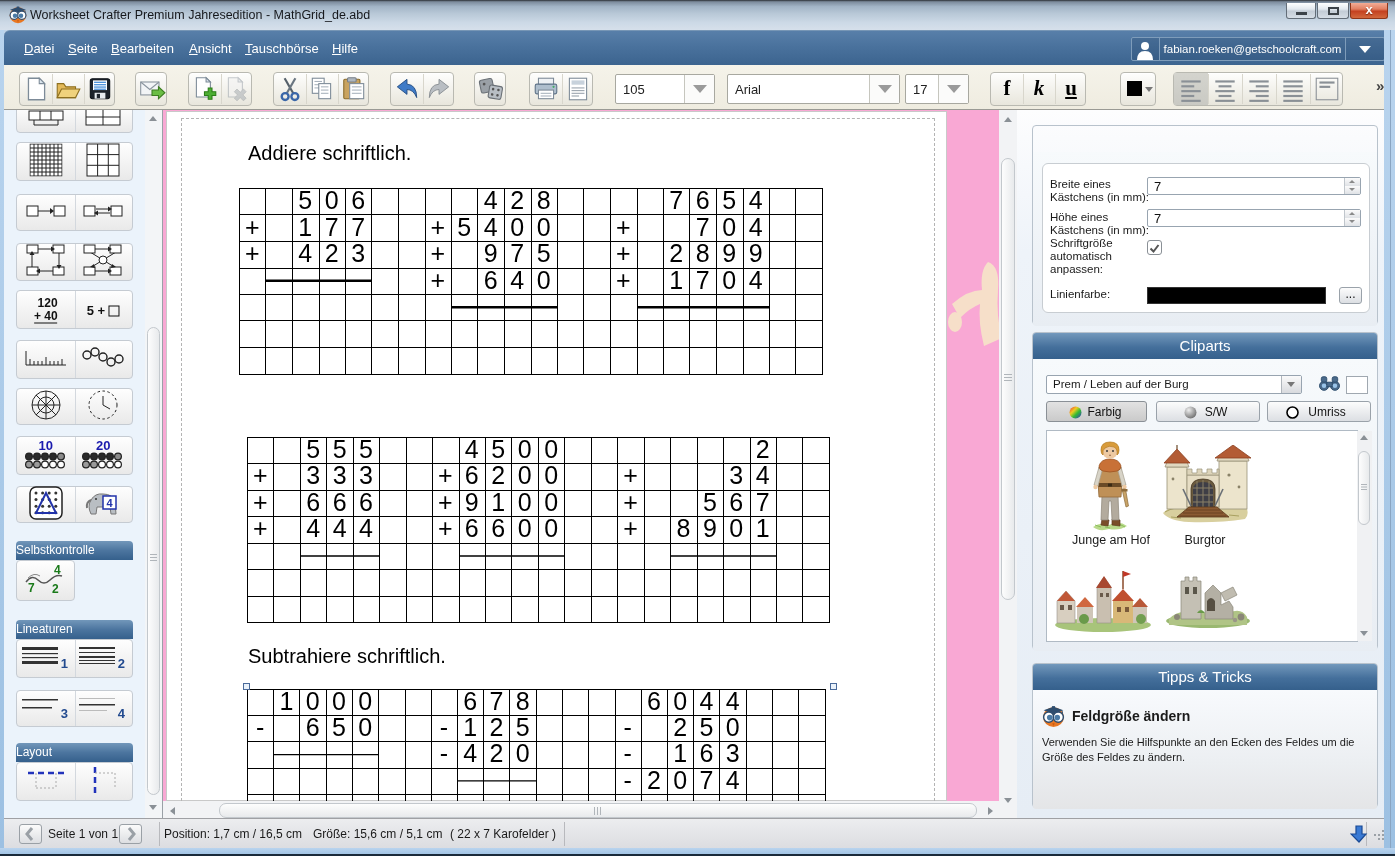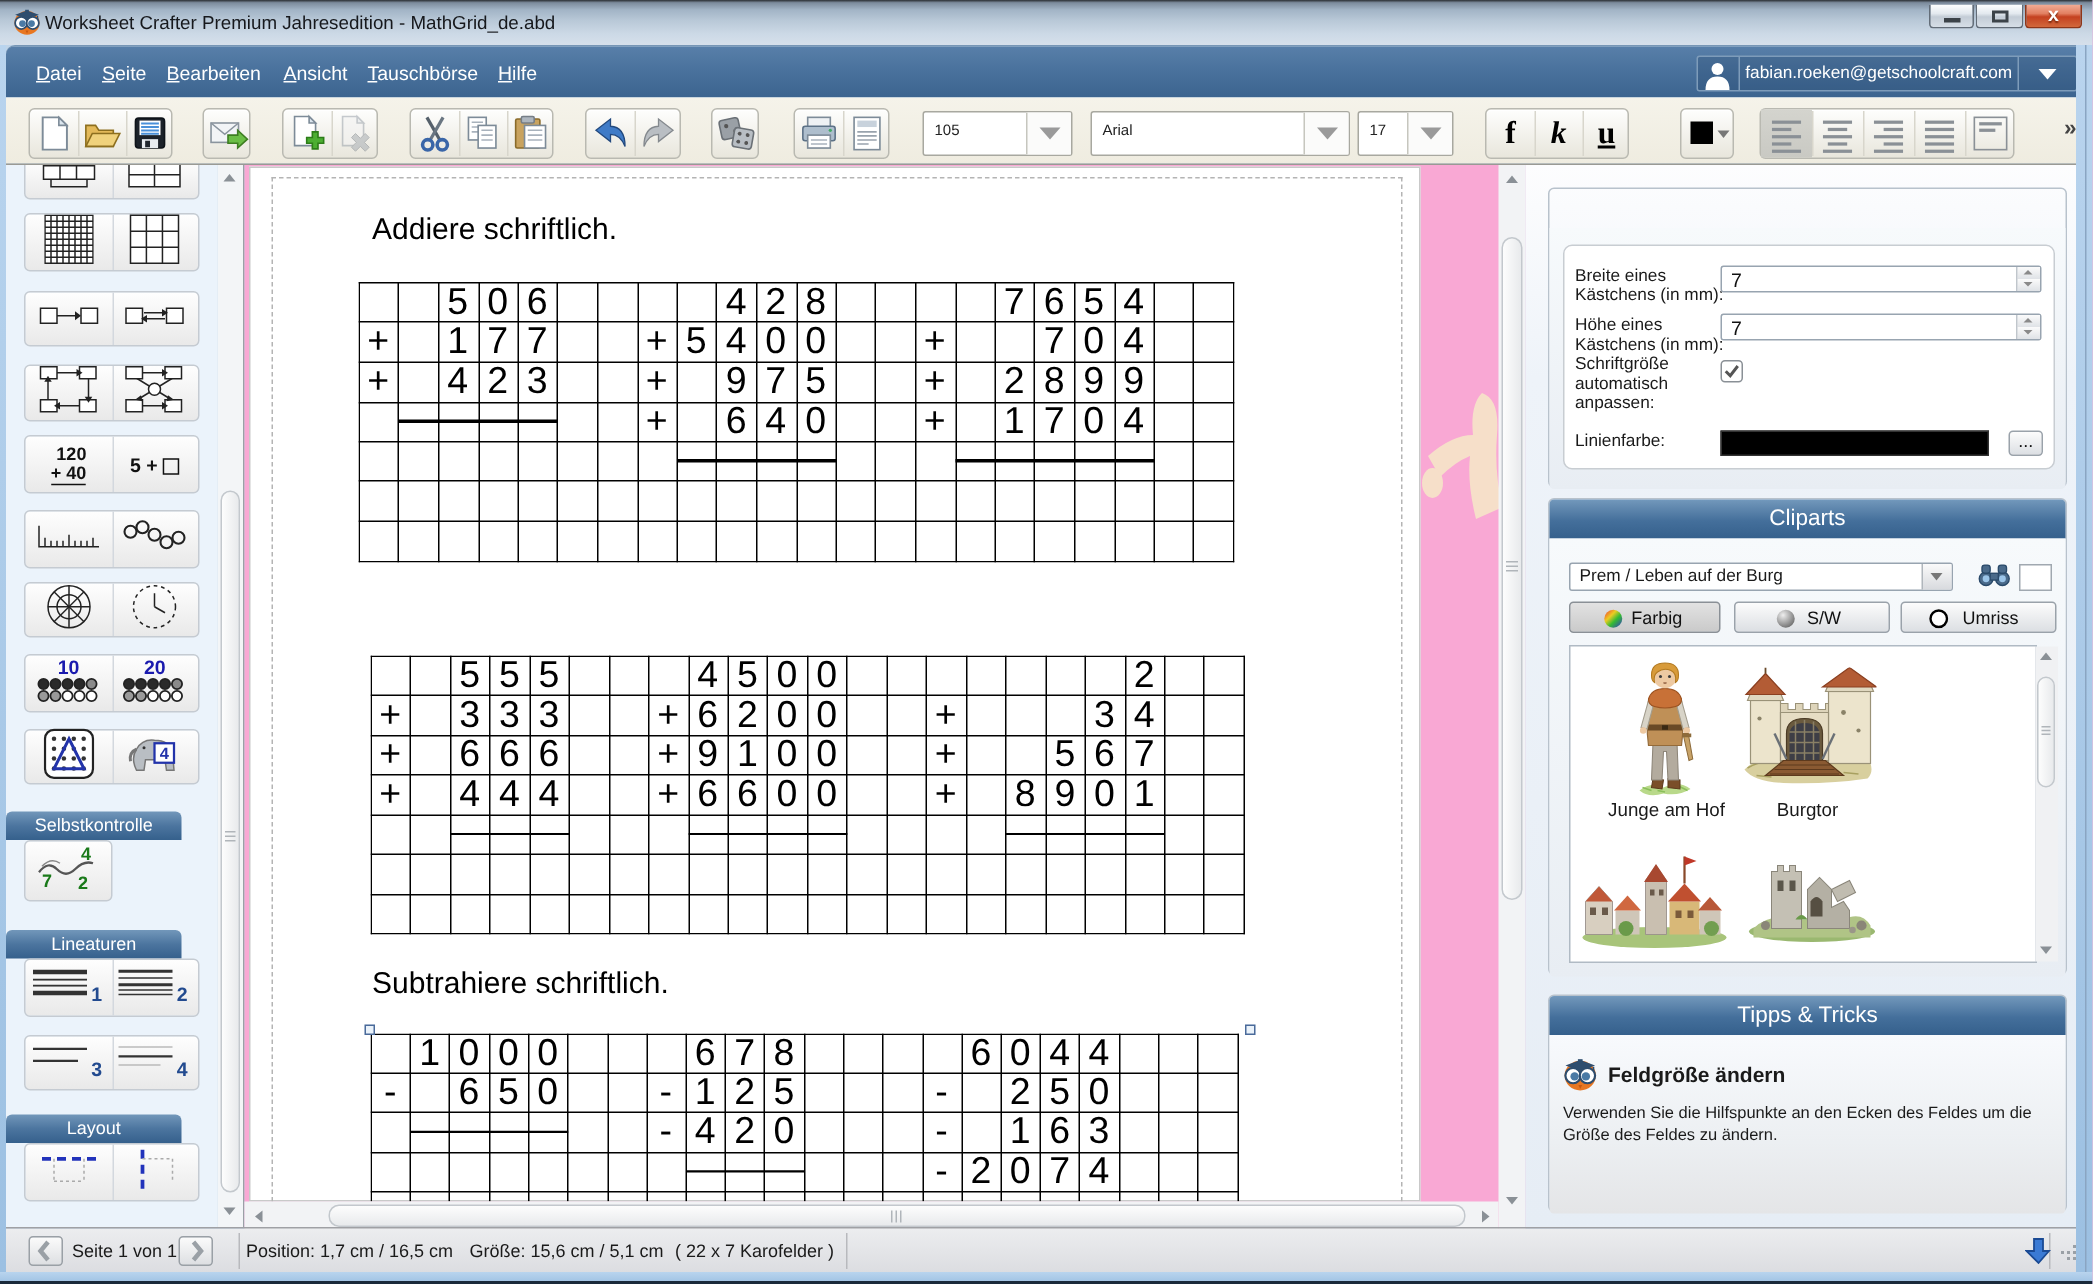--- a/index.html
+++ b/index.html
@@ -13,31 +13,31 @@
 #btnclose{background:linear-gradient(180deg,#f3ad96 0%,#e28062 40%,#c44120 55%,#d2683c 100%);border-color:#8e3518}
 #menubar{left:4px;top:30px;width:1387px;height:35px;
  background:linear-gradient(180deg,#587fa9 0%,#4a729d 45%,#3c648f 100%);
  border-radius:6px 6px 0 0;border-top:1px solid #7796b5}
 .mitem{position:absolute;top:10px;color:#fff;font-size:13px}
 .mitem span{text-decoration:underline}
 #account{position:absolute;left:1127px;top:6px;height:24px;width:254px;border:1px solid #7e9cba;border-radius:2px;background:rgba(25,55,90,.20)}
 #account .seg{position:absolute;top:0;height:22px;border-right:1px solid #7e9cba}
 #toolbar{left:4px;top:65px;width:1387px;height:45px;background:linear-gradient(180deg,#f5f3ea,#efece0);border-bottom:1px solid #9a9a94}
 .combo{position:absolute;top:9px;height:30px;background:#fff;border:1px solid #a8a8a0;border-radius:2px}
-.combo .ctext{position:absolute;left:7px;top:7px;font-size:10px;color:#222}
+.combo .ctext{position:absolute;left:7px;top:7px;font-size:13px;color:#222}
 .combo .carr{position:absolute;right:0;top:0;width:30px;height:28px;background:#fbfbfa;border-left:1px solid #c6c6be}
 .arrdn{position:absolute;width:0;height:0;border:7px solid transparent;border-top:8px solid #9a9a9a;border-bottom:none}
 #sidebar{left:4px;top:110px;width:141px;height:708px;background:#ebf3fb}
 #sidescroll{left:145px;top:110px;width:17px;height:708px;background:#f3f5f7}
 .sbrow{left:12px;width:117px;background:linear-gradient(180deg,#fefefe,#e9e9e9);border:1px solid #c5cbd2;border-radius:4px}
 .sbrow .half{position:absolute;top:0;width:50%;height:100%}
 .sbrow .div{position:absolute;left:50%;top:0;width:1px;height:100%;background:#d3d8de}
-.shead{left:0;width:117px;height:19px;border-radius:4px 4px 0 0;
+.shead{left:12px;width:117px;height:19px;border-radius:4px 4px 0 0;
  background:linear-gradient(180deg,#7297ba 0%,#4c759f 50%,#35608c 100%);
- color:#fff;font-size:12px;text-align:center;line-height:19px}
+ color:#fff;font-size:12px;line-height:19px}
 #canvas{left:163px;top:110px;width:854px;height:711px;background:#f9a8d4;overflow:hidden}
 #page{position:absolute;left:3px;top:1px;width:781px;height:690px;background:#fff;border:1px solid #c9c9c9}
 .dashv{position:absolute;width:1px;border-left:1px dashed #b4b4b4}
 .dashh{position:absolute;height:1px;border-top:1px dashed #b4b4b4}
 .headtxt{position:absolute;font-size:20px;color:#000}
 .sb{background:#f2f3f5}
 .sbthumb{position:absolute;background:linear-gradient(90deg,#fdfdfd,#e8eaec);border:1px solid #c3c8cd;border-radius:7px}
 .sbthumbh{position:absolute;background:linear-gradient(180deg,#fdfdfd,#e8eaec);border:1px solid #c3c8cd;border-radius:7px}
 .sbarr{position:absolute;width:0;height:0;border:4px solid transparent}
 #rightpanel{left:1017px;top:110px;width:367px;height:708px;

